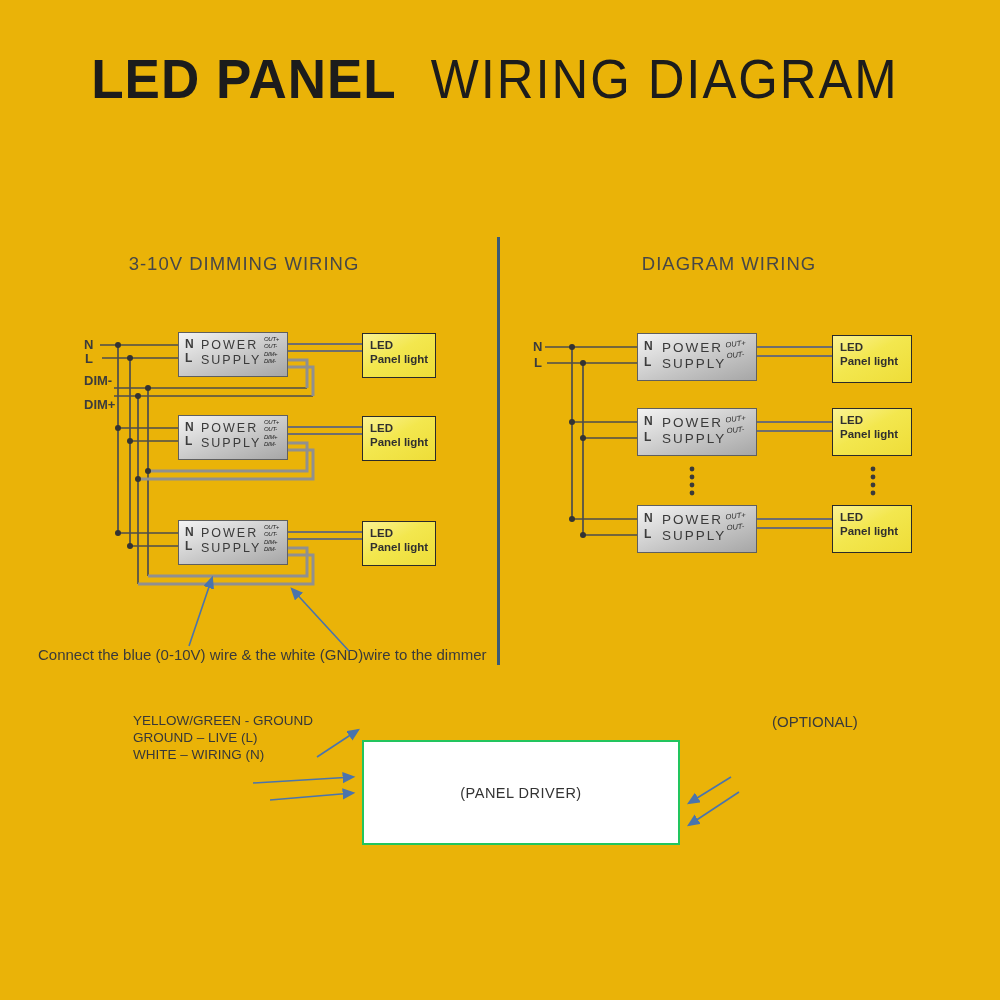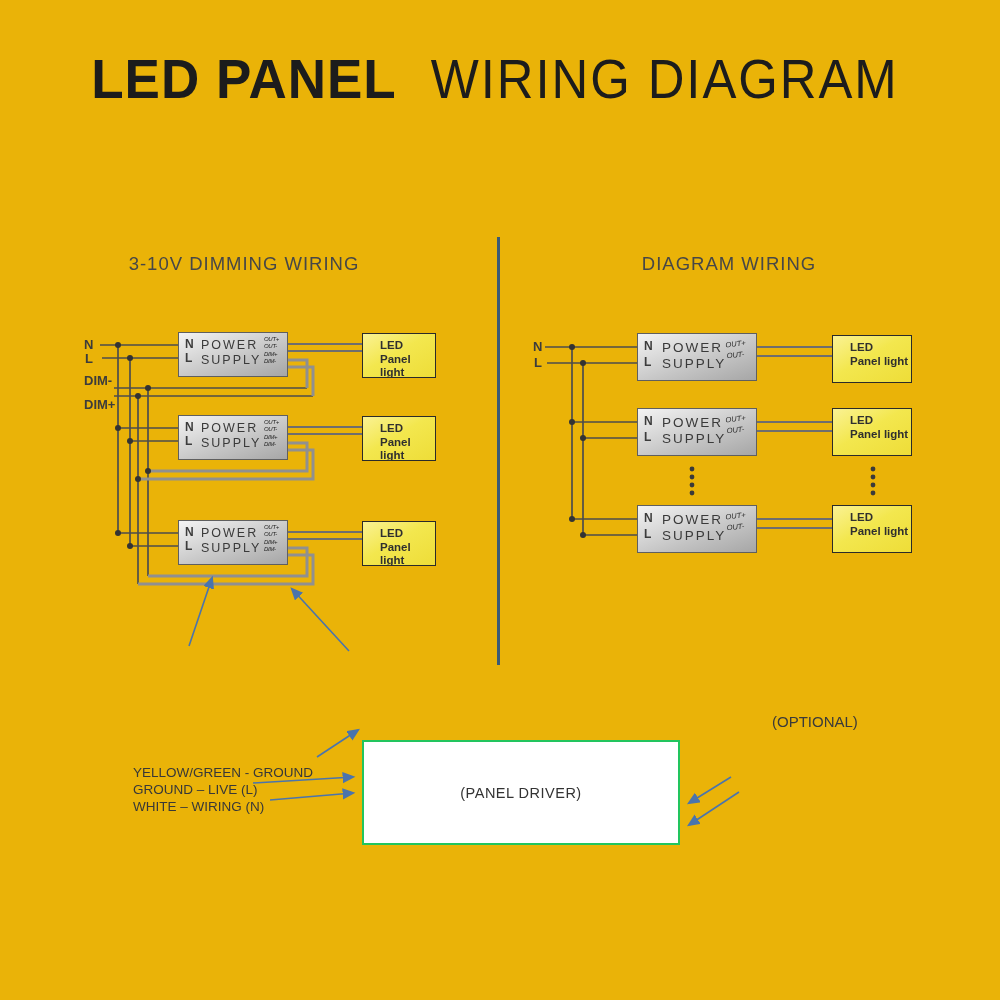--- a/index.html
+++ b/index.html
@@ -26,21 +26,21 @@
   .ps-name{position:absolute;color:#3a3a3a;letter-spacing:2px;}
   .ps-l .ps-name{left:22px;top:5px;width:66px;font-size:12.5px;line-height:14.5px;}
   .ps-r .ps-name{left:24px;top:6px;width:72px;font-size:13.5px;line-height:16px;}
   .terms4{position:absolute;right:2px;top:3px;width:21px;font-size:6px;line-height:7.3px;
           font-style:italic;color:#222;letter-spacing:-.3px;}
   .terms2{position:absolute;right:4px;top:4px;width:26px;font-size:7.5px;line-height:11px;
           font-style:italic;color:#2a2a2a;transform:rotate(-6deg);}
   
   .led{position:absolute;border:1.6px solid #2a2a2a;box-sizing:border-box;z-index:2;
        background:linear-gradient(150deg,#faf294 0%,#f3e74e 45%,#eedd38 100%);
-       font-size:11.5px;font-weight:bold;color:#2f2f2f;line-height:13.5px;padding:5px 0 0 17px;}
+       font-size:11.5px;font-weight:bold;color:#2f2f2f;line-height:13.5px;padding:5px 0 0 7px;}
   .led-l{width:74px;height:45px;}
   .led-r{width:80px;height:48px;}
   
   .divider{position:absolute;left:497px;top:237px;width:3px;height:428px;background:#3b5a75;}
   .note{position:absolute;left:38px;top:646px;font-size:15px;color:#3a3a3a;}
   .driver-box{position:absolute;left:362px;top:740px;width:318px;height:105px;box-sizing:border-box;
               border:2px solid #22c55e;background:#fff;display:flex;align-items:center;justify-content:center;
               font-size:14.5px;letter-spacing:.5px;color:#333;z-index:2;}
   .optional{position:absolute;left:772px;top:713px;width:130px;text-align:left;font-size:15px;color:#3a3a3a;}
   .wlist{position:absolute;font-size:13.5px;line-height:17px;color:#383838;white-space:nowrap;}
@@ -268,27 +268,28 @@
     <div>LED</div>
     <div>Panel light</div>
   </div>
   <div class="led led-r" style="left:832px;top:505px;">
     <div>LED</div>
     <div>Panel light</div>
   </div>
 
   <div class="divider"></div>
 
+  <div class="note">Connect the blue (0-10V) wire &amp; the white (GND)wire to the dimmer</div>
 
   <div class="optional">(OPTIONAL)</div>
 
   <div class="driver-box">
     <span>(PANEL DRIVER)</span>
   </div>
 
-  <div class="wlist" style="left:133px;top:764px;">
+  <div class="wlist" style="left:133px;top:712px;">
     <div>YELLOW/GREEN - GROUND</div>
     <div>GROUND – LIVE (L)</div>
     <div>WHITE – WIRING (N)</div>
   </div>
 
 
 </div>
 
 </body></html>

